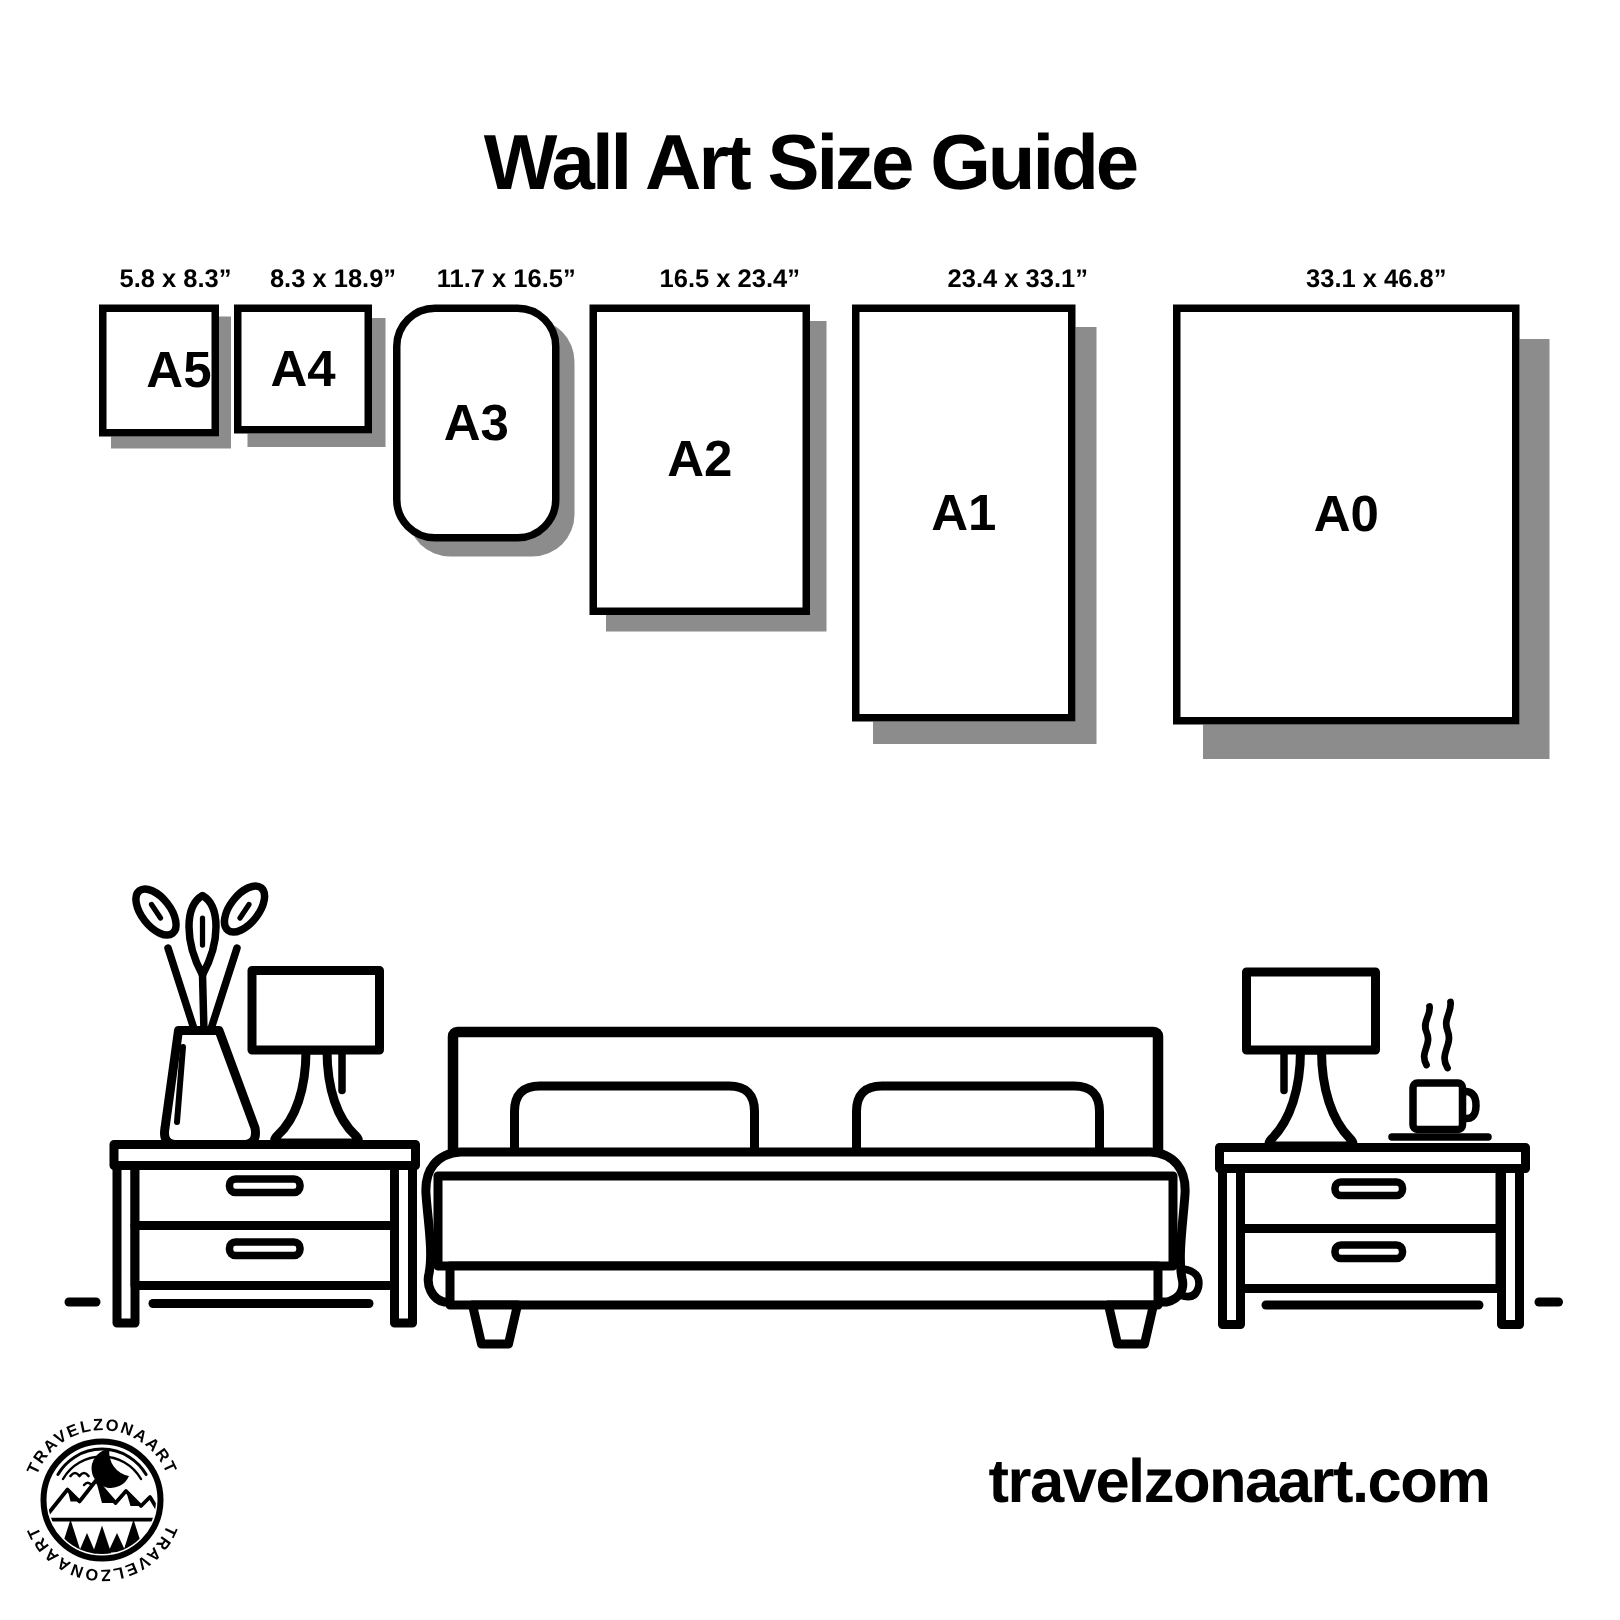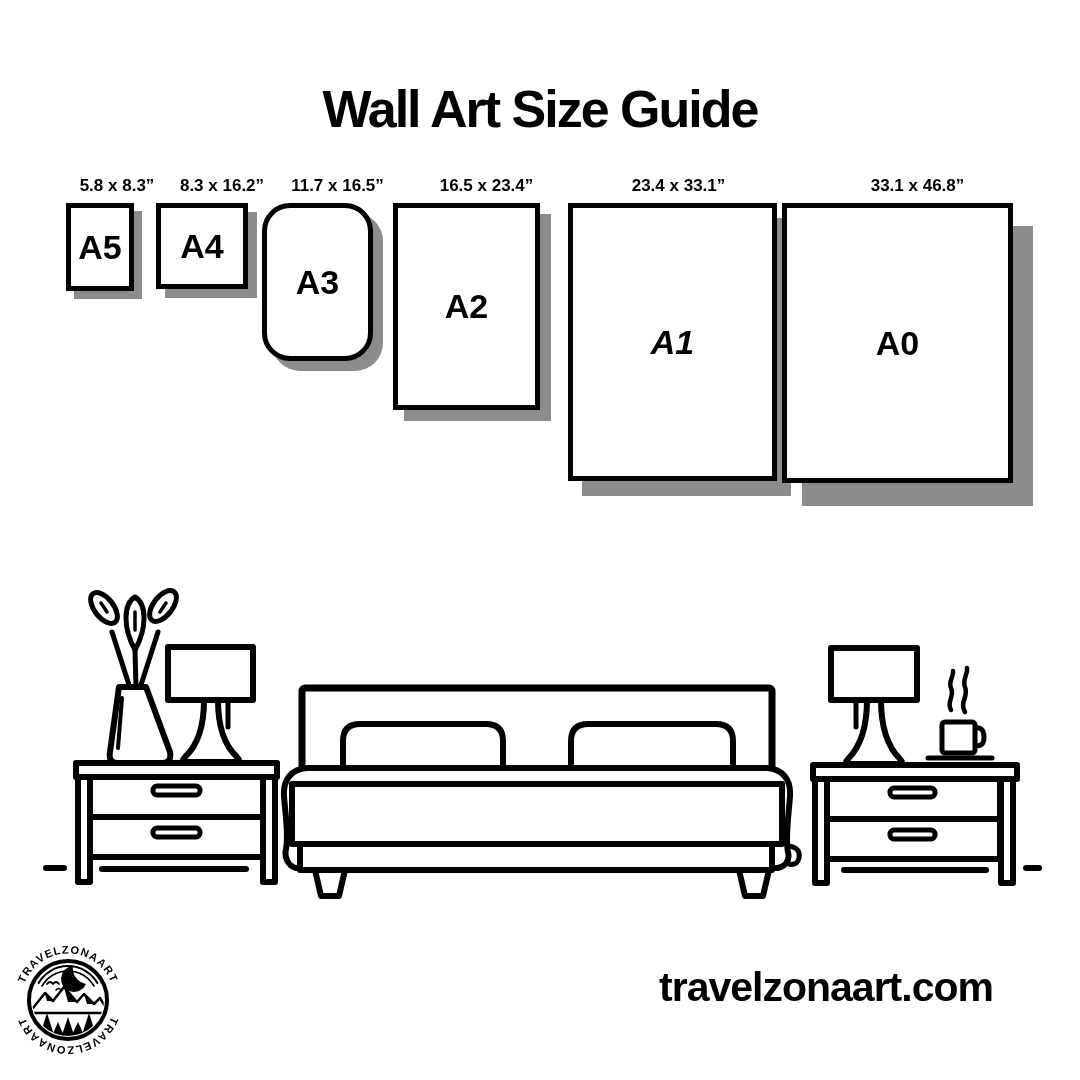--- a/index.html
+++ b/index.html
@@ -24,29 +24,29 @@
     position:absolute;top:0;left:50%;transform:translateX(-50%);
     font-size:17px;font-weight:bold;white-space:nowrap;letter-spacing:0px;margin-left:20px;
   }
   .paper-box{
     position:absolute;top:27px;left:0;
     background:#fff;border:5px solid var(--ink);box-sizing:border-box;
     display:flex;align-items:center;justify-content:center;
   }
   .paper-code{font-size:34px;font-weight:bold;}
   .item-a5{left:66px;top:176px;width:62px;}
-  .item-a5 .paper-box{width:68px;height:88px;box-shadow:8px 8px 0 var(--shadow);}
+  .item-a5 .paper-box{width:80px;height:88px;box-shadow:8px 8px 0 var(--shadow);justify-content:flex-end;}
   .item-a4{left:156px;top:176px;width:92px;}
   .item-a4 .paper-box{width:92px;height:86px;box-shadow:9px 9px 0 var(--shadow);}
   .item-a3{left:262px;top:176px;width:111px;}
   .item-a3 .paper-box{width:111px;height:158px;box-shadow:10px 10px 0 var(--shadow);border-radius:28px;}
   .item-a2{left:393px;top:176px;width:147px;}
   .item-a2 .paper-box{width:147px;height:207px;box-shadow:11px 11px 0 var(--shadow);text-align:center;}
   .item-a1{left:568px;top:176px;width:181px;}
-  .item-a1 .paper-box{width:209px;height:278px;box-shadow:14px 15px 0 var(--shadow);font-style:italic;}
+  .item-a1 .paper-box{width:149px;height:278px;box-shadow:14px 15px 0 var(--shadow);}
   .item-a0{left:782px;top:176px;width:231px;}
   .item-a0 .paper-box{width:231px;height:280px;box-shadow:20px 23px 0 var(--shadow);}
   .illustration{position:absolute;left:40px;top:580px;}
   .logo{position:absolute;left:3px;top:933px;}
   .website{
     position:absolute;left:826px;top:964px;transform:translateX(-50%);
     font-size:41px;font-weight:bold;letter-spacing:-1px;white-space:nowrap;
   }
   .logo text{
     font-family:"Liberation Sans", sans-serif;
@@ -58,21 +58,21 @@
 
 <h1 class="title">Wall Art Size Guide</h1>
 
 <div class="size-item item-a5">
   <div class="dim-label">5.8 x 8.3”</div>
   <div class="paper-box">
     <span class="paper-code">A5</span>
   </div>
 </div>
 <div class="size-item item-a4">
-  <div class="dim-label">8.3 x 16.2”</div>
+  <div class="dim-label">8.3 x 18.9”</div>
   <div class="paper-box">
     <span class="paper-code">A4</span>
   </div>
 </div>
 <div class="size-item item-a3">
   <div class="dim-label">11.7 x 16.5”</div>
   <div class="paper-box">
     <span class="paper-code">A3</span>
   </div>
 </div>

